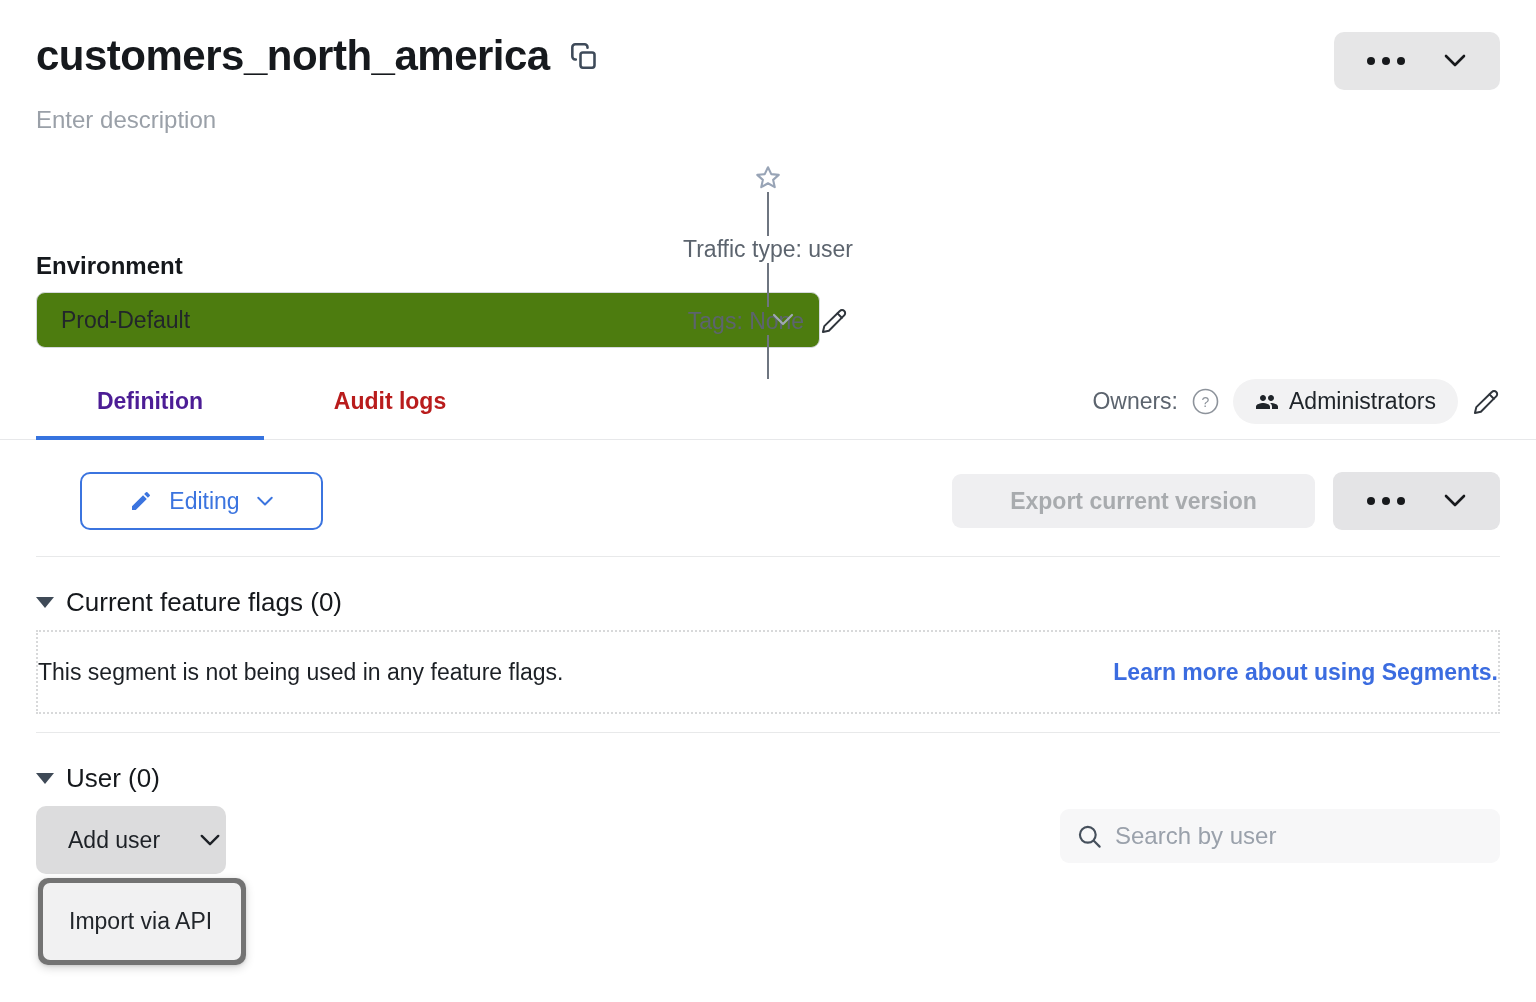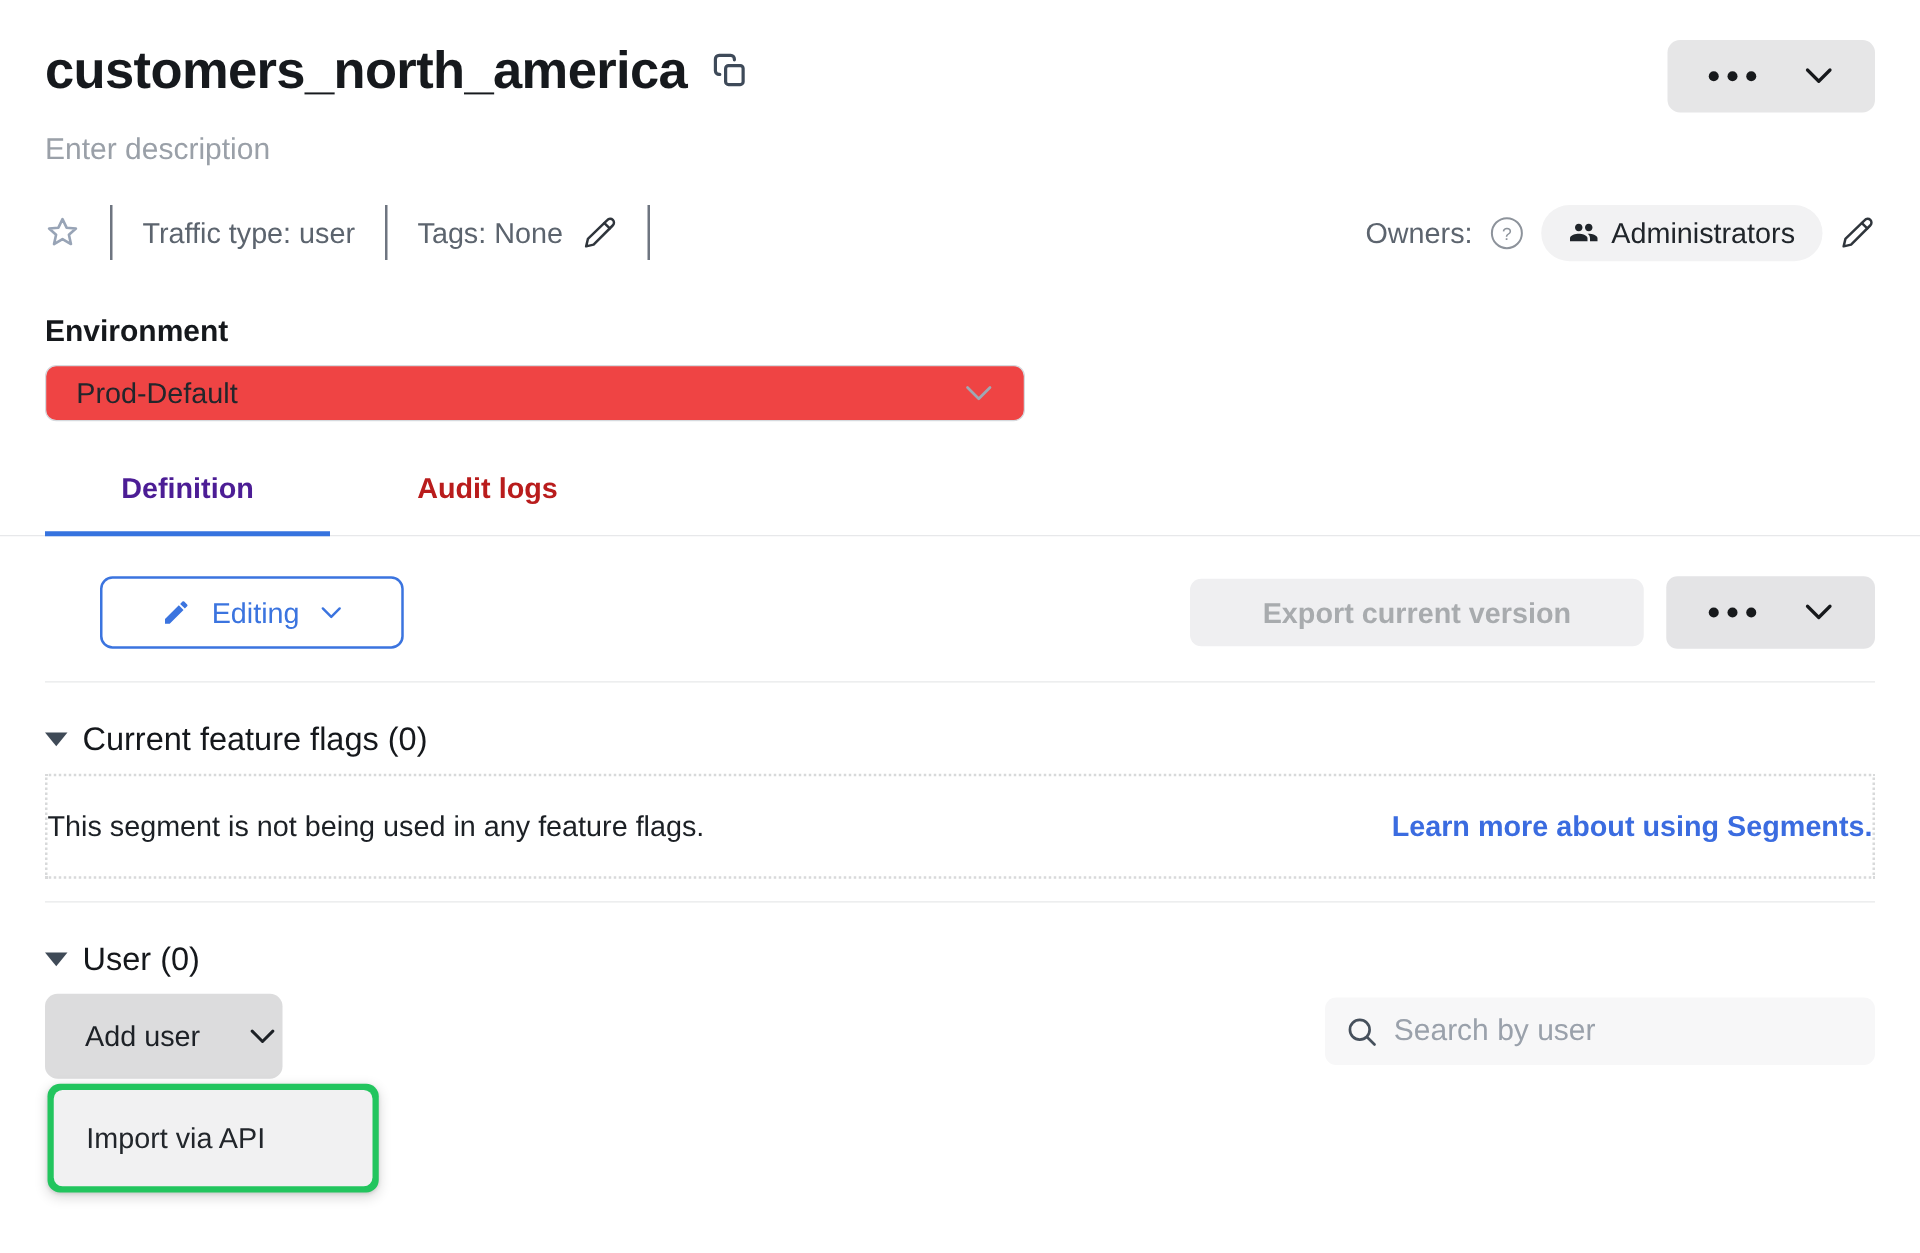--- a/index.html
+++ b/index.html
@@ -12,32 +12,32 @@
   .title-wrap { display: flex; align-items: center; gap: 20px; }
   h1.title { font-size: 42px; font-weight: 700; letter-spacing: -0.5px; color: #16191d; }
   .icon-btn { background: none; border: none; cursor: pointer; display: inline-flex; align-items: center; }
   .more-btn { width: 166px; height: 58px; background: #e6e6e7; border: none; border-radius: 10px;
               display: flex; align-items: center; justify-content: center; gap: 38px; cursor: pointer; }
   .dots { display: inline-flex; gap: 7px; }
   .dots i { width: 8px; height: 8px; border-radius: 50%; background: #17191c; display: block; }
   .description { margin-top: 16px; font-size: 24px; color: #9aa0a8; cursor: text; }
 
   
-  .meta-row { margin-top: 30px; display: flex; align-items: center; height: 44px; font-size: 23px; color: #5c646e; }
+  .meta-row { margin-top: 30px; display: flex; align-items: center; height: 44px; font-size: 23px; color: #5c646e; flex-direction: column; }
   .vdiv { width: 2px; height: 44px; background: #6e7580; margin: 0 24px; flex: none; }
   .meta-item { display: flex; align-items: center; gap: 16px; }
   .pill { background: #f2f2f3; border-radius: 999px; padding: 9px 22px; font-size: 23px; color: #20252a;
           display: inline-flex; align-items: center; gap: 10px; }
   .seg-pill { margin-left: 14px; }
   .owners { margin-left: auto; display: flex; align-items: center; gap: 14px; }
 
   
   .env-label { margin-top: 44px; font-size: 24px; font-weight: 700; color: #15181c; }
-  .env-select { margin-top: 12px; width: 784px; height: 45px; border: 1.5px solid #d6dade; border-radius: 9px;
-                background: #ef4444; display: flex; align-items: center; justify-content: space-between;
+  .env-select { margin-top: 12px; width: 784px; height: 56px; border: 1.5px solid #d6dade; border-radius: 9px;
+                background: #4d7c0f; display: flex; align-items: center; justify-content: space-between;
                 padding: 0 24px; font-size: 23px; color: #22262b; cursor: pointer; }
 
   
   .tabs-wrap { margin: 40px -36px 0; padding: 0 36px; border-bottom: 1px solid #e7e8ea; display: flex; }
   .tab { position: relative; text-align: center; padding-bottom: 24px; font-size: 23px; cursor: pointer; }
   .tab.active { width: 228px; font-weight: 700; color: #4c1d95; }
   .tab.inactive { width: 252px; font-weight: 600; color: #b91c1c; }
   .tab.active::after { content: ""; position: absolute; left: 0; right: 0; bottom: -1px; height: 4px; background: #3673df; }
 
   
@@ -63,21 +63,21 @@
   .dotted-box { margin-top: 12px; height: 84px; border: 2px dotted #d8d9da; display: flex;
                 align-items: center; justify-content: space-between; font-size: 23px; color: #1c2025; }
   .flag-link { color: #3b6ce0; font-weight: 700; margin-left: 10px; text-decoration: none; cursor: pointer; }
 
   
   .user-row { margin-top: 12px; display: flex; justify-content: space-between; align-items: flex-start; position: relative; }
   .adduser-wrap { position: relative; }
   .adduser-btn { width: 190px; height: 68px; background: #dcdcdd; border: none; border-radius: 10px;
                  display: flex; align-items: center; justify-content: space-between; padding: 0 5px 0 32px;
                  font-size: 23px; color: #1d2126; cursor: pointer; font-family: inherit; }
-  .dropdown-panel { position: absolute; left: 2px; top: 72px; width: 265px; height: 87px; background: #22c55e;
+  .dropdown-panel { position: absolute; left: 2px; top: 72px; width: 208px; height: 87px; background: #737373;
                     border-radius: 10px; box-shadow: 0 3px 10px rgba(0,0,0,0.16), 0 1px 3px rgba(0,0,0,0.10);
                     padding: 5px; z-index: 5; }
   .menu-item { height: 100%; background: #f1f1f2; border-radius: 7px; display: flex; align-items: center;
                padding-left: 26px; font-size: 23px; color: #22262b; cursor: pointer; }
 
   .search-box { width: 440px; height: 54px; margin-top: 3px; background: #f7f7f8; border-radius: 9px;
                 display: flex; align-items: center; padding: 0 16px; gap: 12px; }
   .search-box input { border: none; background: transparent; outline: none; font-size: 24px; flex: 1;
                       font-family: inherit; color: #22262b; }
   .search-box input::placeholder { color: #9aa1ab; }

